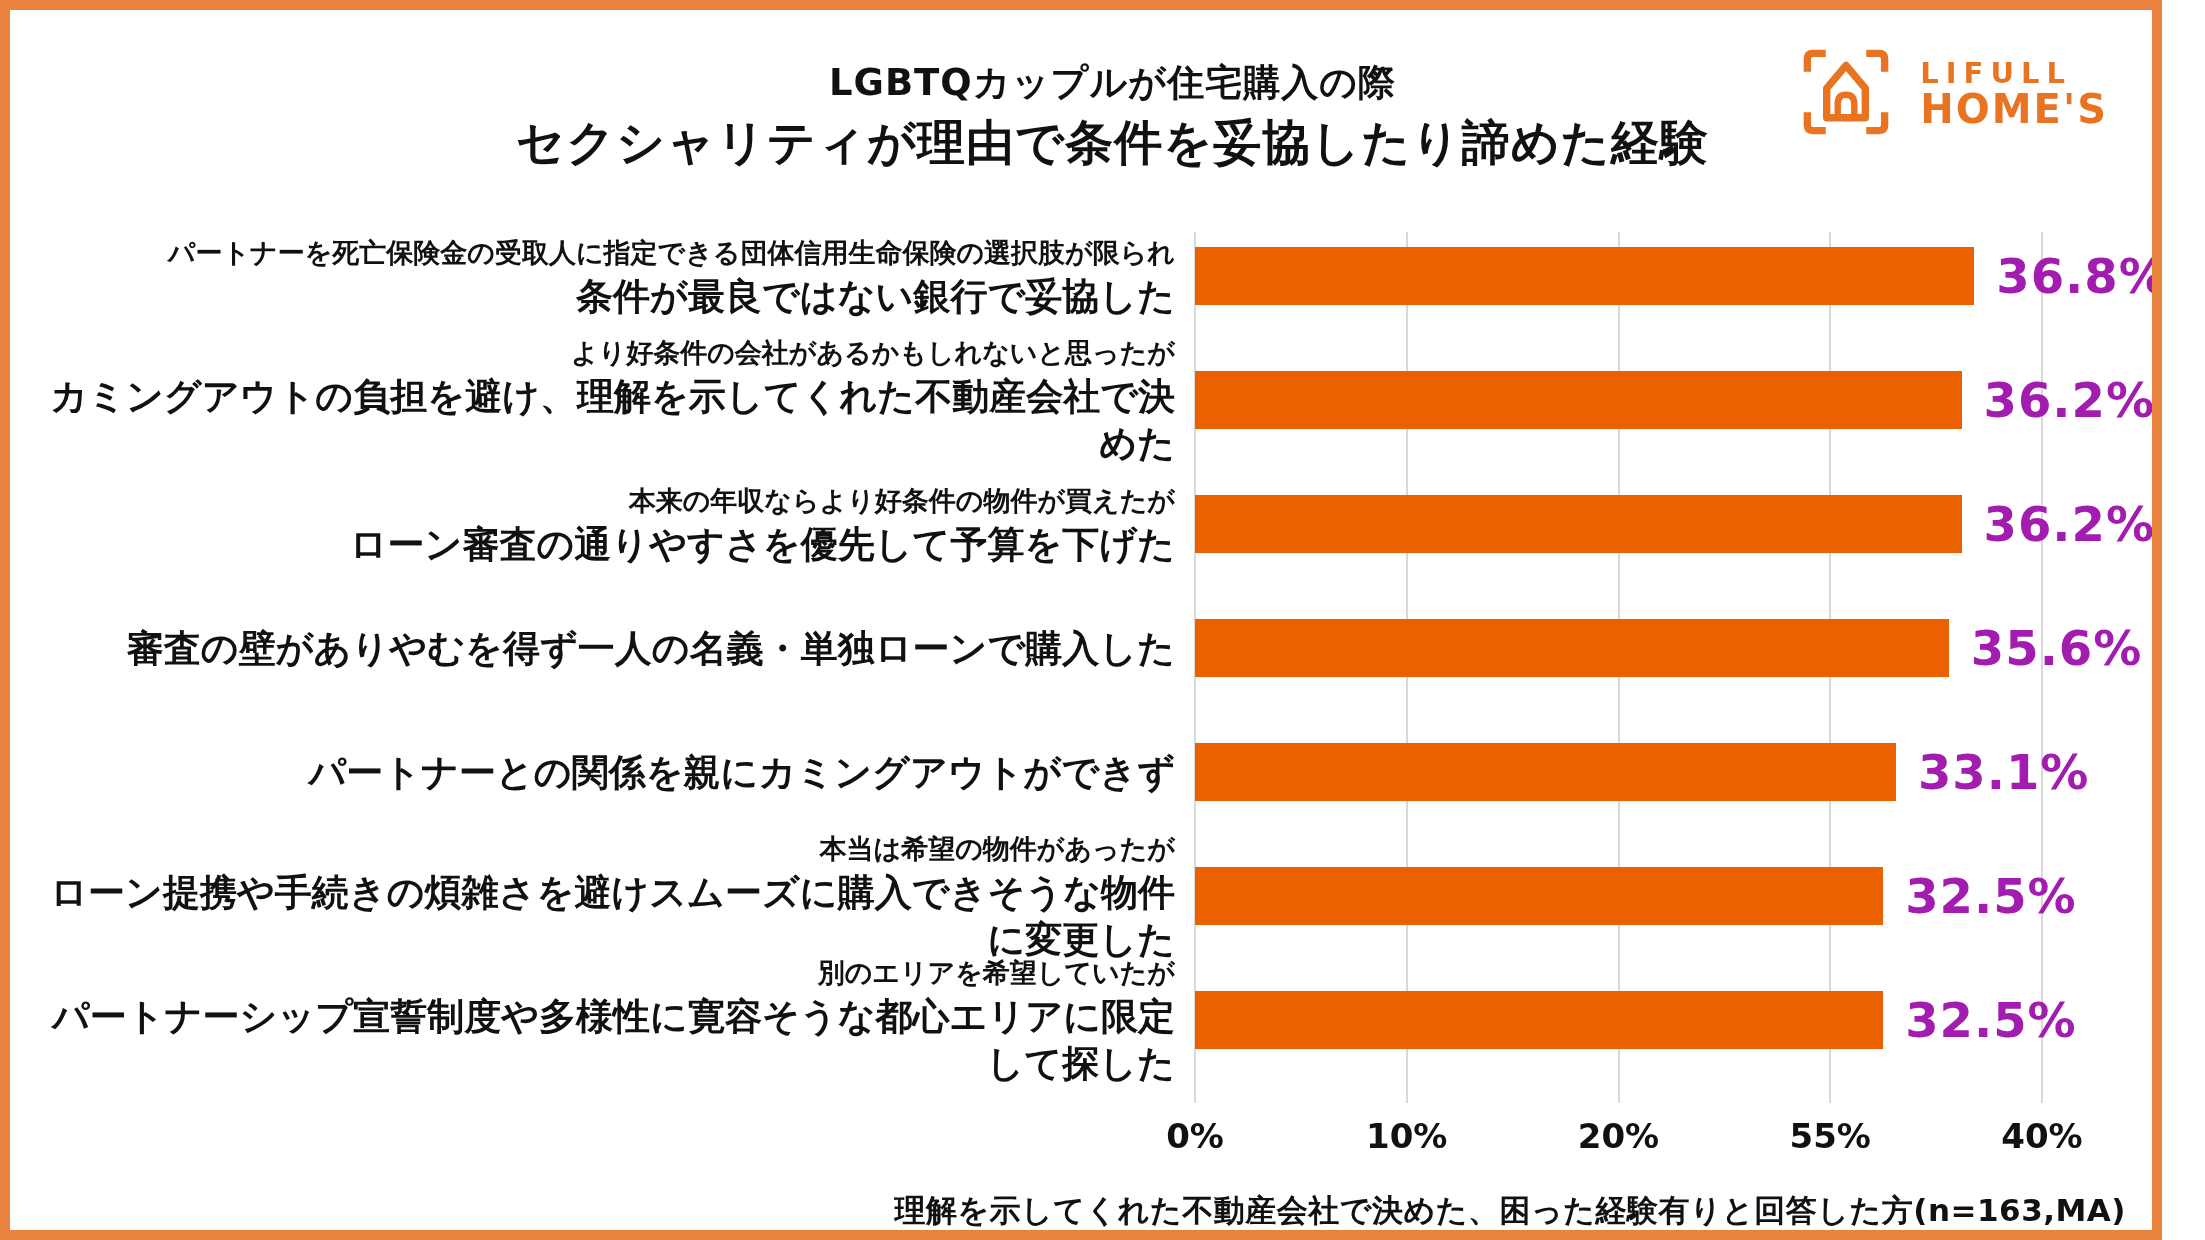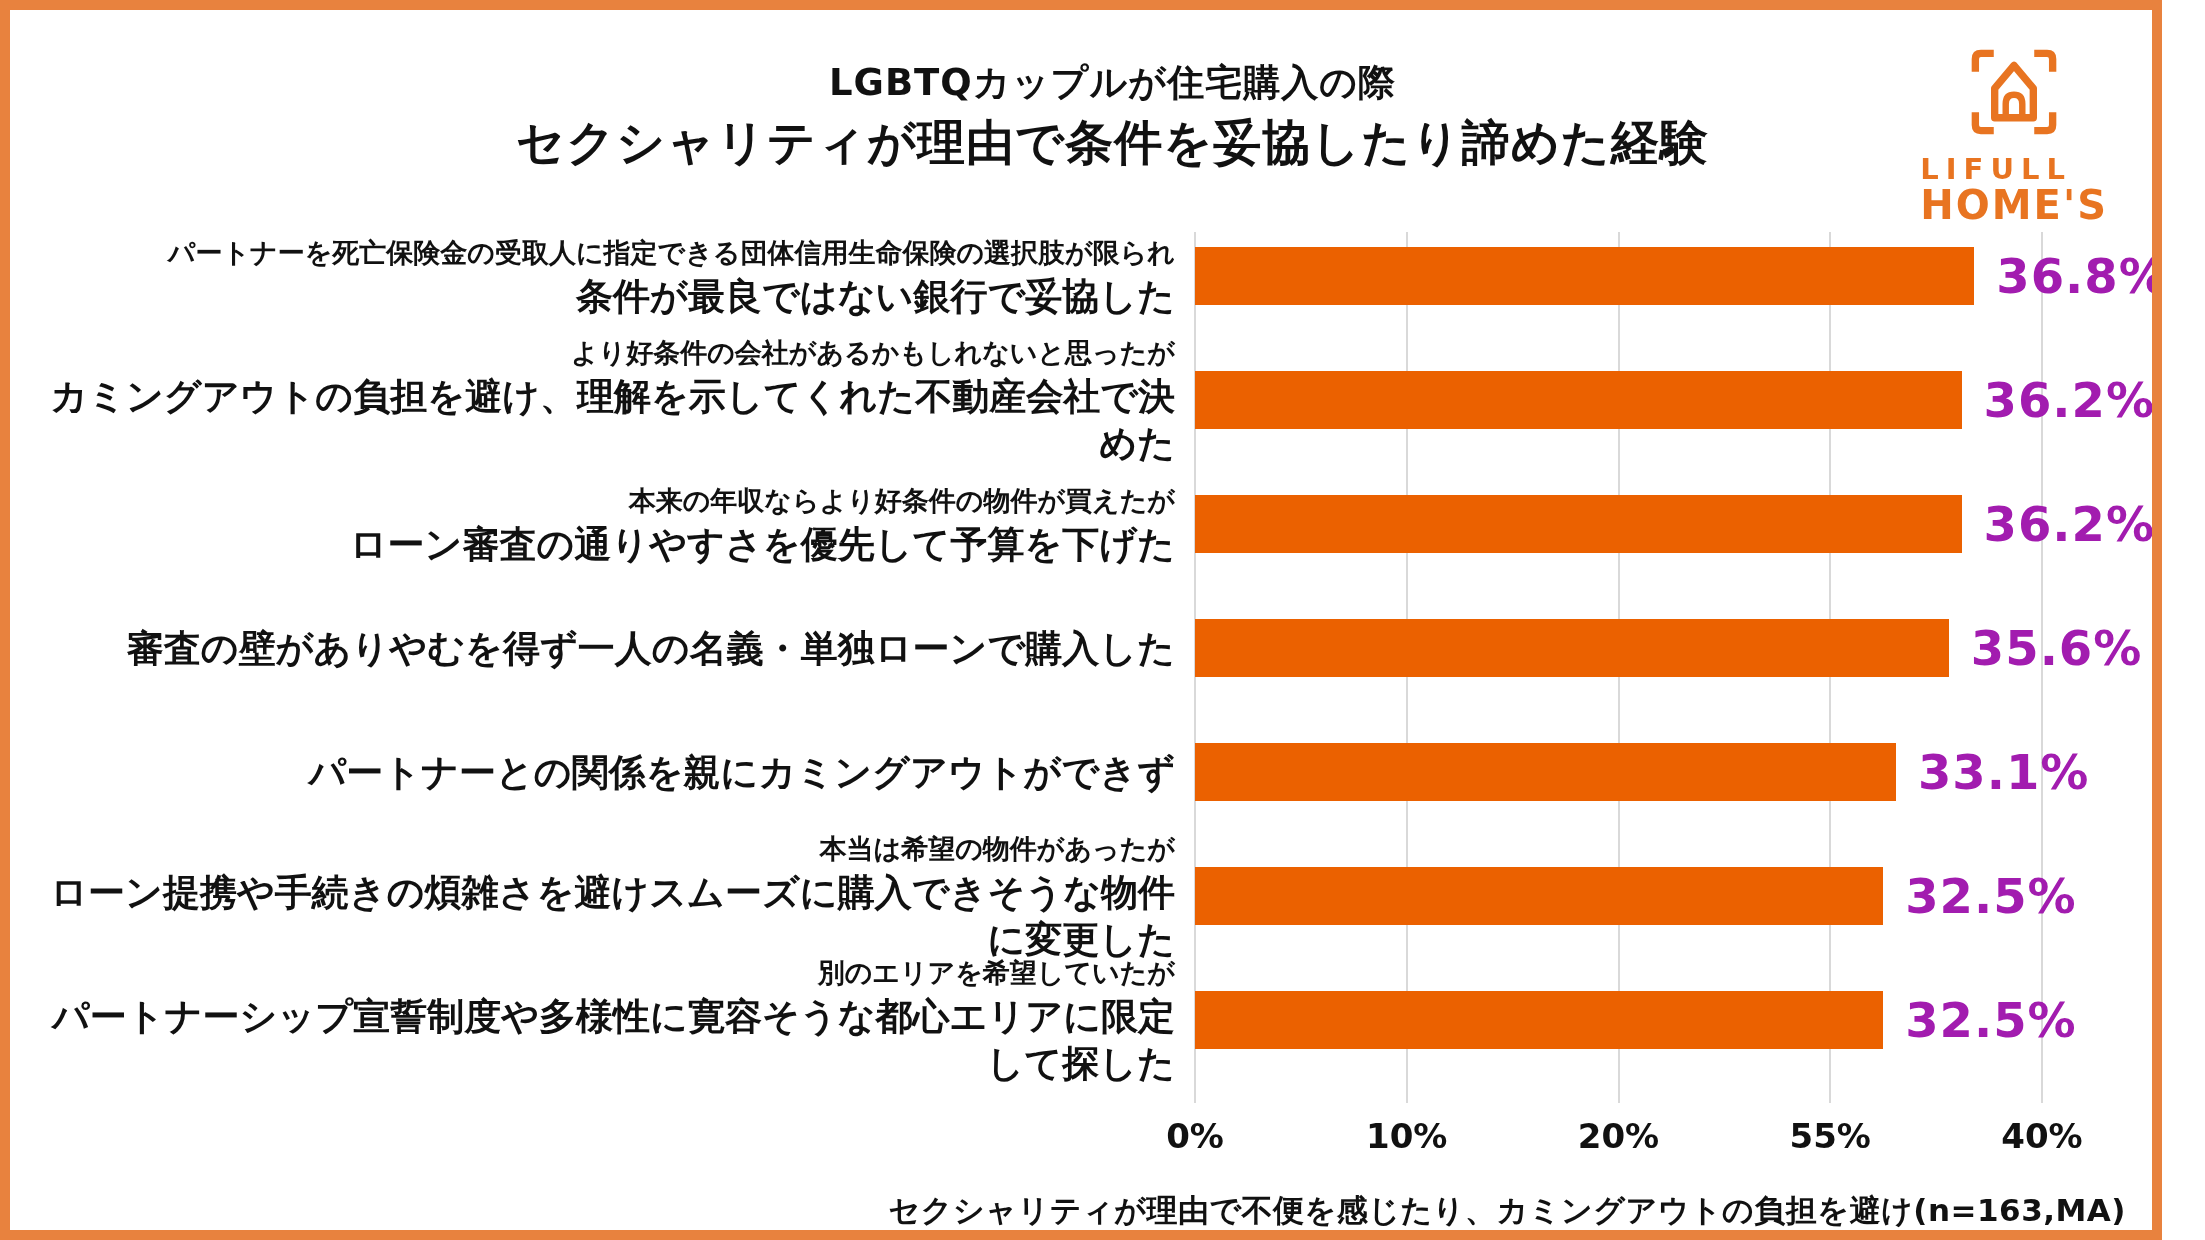--- a/index.html
+++ b/index.html
@@ -34,23 +34,22 @@
   }
   .title-line1 { font-size: 37px; font-weight: 700; letter-spacing: 1px; }
   .title-line2 { font-size: 48px; font-weight: 800; letter-spacing: 1px; margin-top: 6px; }
   
   .logo {
     position: absolute;
     top: 36px;
     right: 44px;
     display: flex;
     align-items: center;
-    gap: 12px;
+    gap: 28px;
     color: var(--logo);
-    flex-direction: column;
   }
   .logo-text { display: flex; flex-direction: column; justify-content: center; }
   .logo-text .brand1 { font-size: 29px; font-weight: 800; letter-spacing: 7px; line-height: 1.05; }
   .logo-text .brand2 { font-size: 40px; font-weight: 800; letter-spacing: 2px; line-height: 1.05; }
   
   .plot {
     position: absolute;
     left: 1185px;
     top: 222px;
     width: 847px;
@@ -234,15 +233,15 @@
   </div>
 
   <div class="x-axis">
     <span class="x-tick" style="left:0%">0%</span>
     <span class="x-tick" style="left:25%">10%</span>
     <span class="x-tick" style="left:50%">20%</span>
     <span class="x-tick" style="left:75%">55%</span>
     <span class="x-tick" style="left:100%">40%</span>
   </div>
 
-  <div class="footnote">セクシャリティが理由で不便を感じたり、カミングアウトの負担を避け(n=163,MA)</div>
+  <div class="footnote">理解を示してくれた不動産会社で決めた、困った経験有りと回答した方(n=163,MA)</div>
 
 </div>
 
 </body></html>

